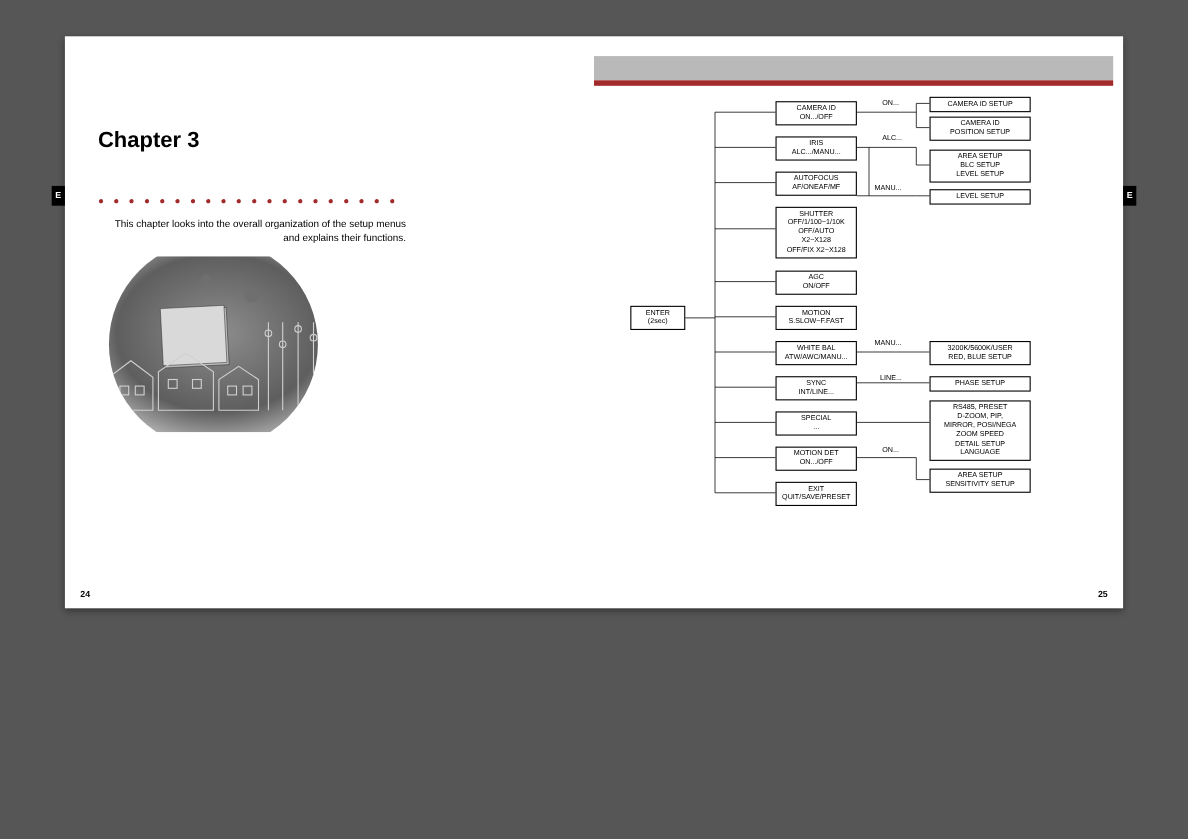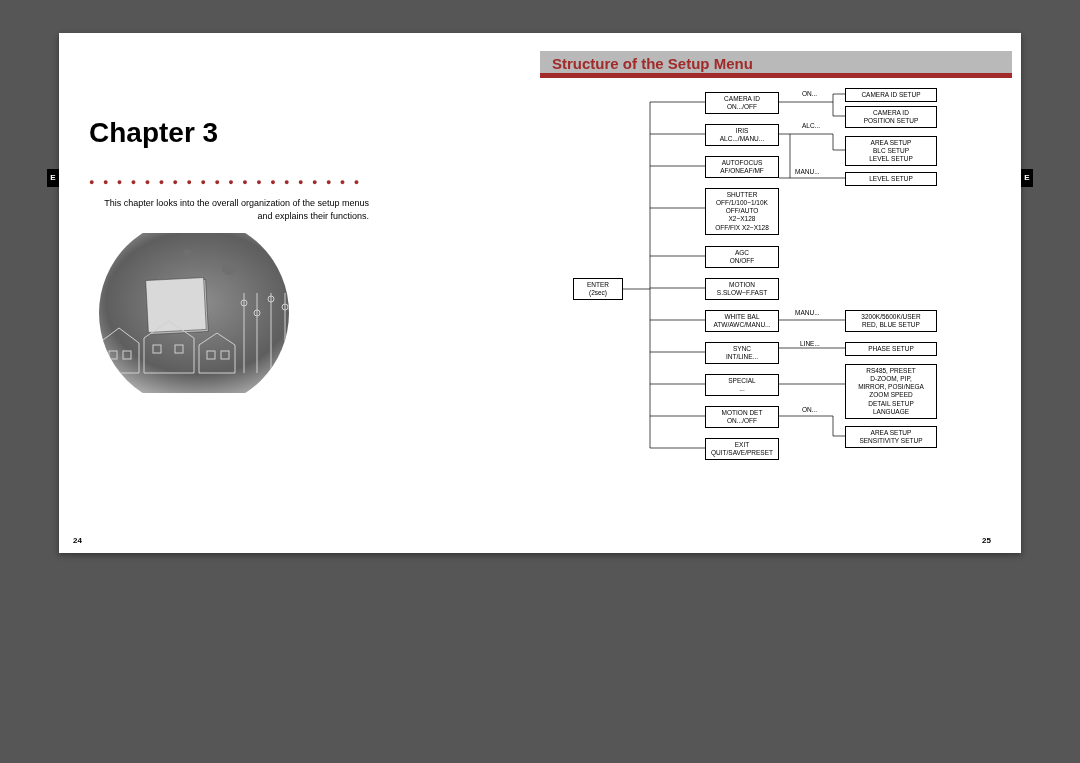--- a/index.html
+++ b/index.html
@@ -28,21 +28,21 @@
     width: 481px;
   }
   .page-left { left: 0; }
   .page-right { left: 481px; }
 
   
   .chapter-title {
     position: absolute;
     left: 30px;
     top: 84px;
-    font-size: 28px;
+    font-size: 20px;
     font-weight: bold;
     color: #000;
   }
   .subtitle {
     position: absolute;
     left: 30px;
     top: 116px;
     font-size: 20px;
     font-weight: bold;
     color: #a12a2a;
@@ -96,21 +96,21 @@
   }
   .page-num-left {
     position: absolute;
     left: 14px;
     bottom: 8px;
     font-size: 8px;
     font-weight: bold;
   }
   .page-num-right {
     position: absolute;
-    right: 30px;
+    right: 14px;
     bottom: 8px;
     font-size: 8px;
     font-weight: bold;
   }
   .illus {
     position: absolute;
     left: 30px;
     top: 200px;
     width: 210px;
     height: 160px;
@@ -229,21 +229,20 @@
           </g>
         </g>
       </svg>
     </div>
     <div class="page-num-left">24</div>
   </div>
 
   <div class="page-right">
     <div class="grey-bar"></div>
     <div class="maroon-bar"></div>
-    <div class="right-title">Structure of the Setup Menu</div>
 
     <div class="diagram">
 
       <div class="node multi" style="left:33px; top:190px; width:50px;">ENTER
 (2sec)</div>
 
       <div class="node multi" style="left:165px; top:4px;   width:74px;">CAMERA ID
 ON.../OFF</div>
       <div class="node multi" style="left:165px; top:36px;  width:74px;">IRIS
 ALC.../MANU...</div>

